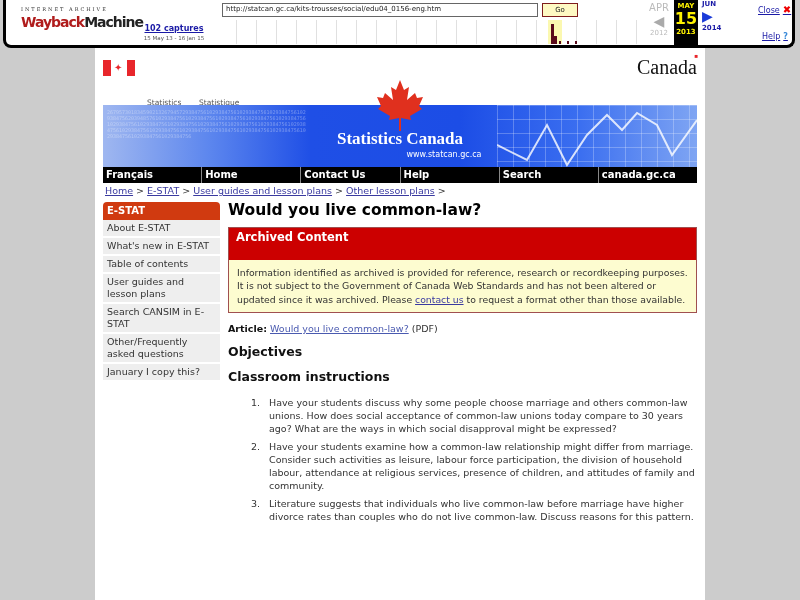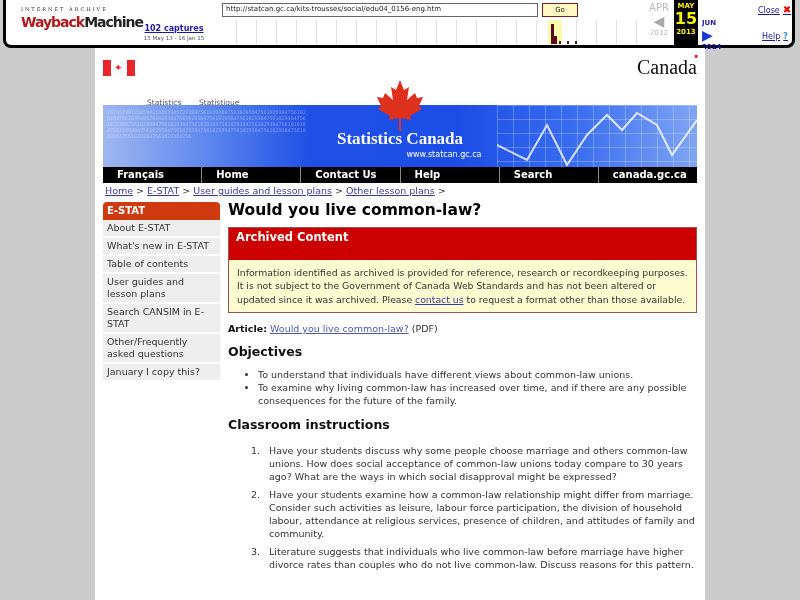--- a/index.html
+++ b/index.html
@@ -31,21 +31,21 @@
   .wb-nav { position: absolute; left: 640px; top: 0; height: 46px; }
   .wb-prev { position: absolute; left: 0; width: 26px; top: 0; text-align: center; }
   .wb-prev .m { font-size: 10px; color: #bbb; display:block; margin-top:2px;}
   .wb-prev .arr { font-size: 14px; color: #aaa; display:block; }
   .wb-prev .y { font-size: 7px; color: #bbb; display:block; }
   .wb-cur { position: absolute; left: 28px; width: 24px; top: 0; height: 46px; background: #000; text-align: center; }
   .wb-cur .m { font-size: 7px; color: #fff200; font-weight: bold; display:block; margin-top:2px; }
   .wb-cur .d { font-size: 16px; color: #fff200; font-weight: bold; display:block; line-height: 18px; }
   .wb-cur .y { font-size: 7px; color: #fff200; font-weight: bold; display:block; }
   .wb-next { position: absolute; left: 56px; width: 26px; top: 0; text-align: left; }
-  .wb-next .m { font-size: 7px; color: #1a1aa6; font-weight: bold; display:block; margin-top:19px;}
+  .wb-next .m { font-size: 7px; color: #1a1aa6; font-weight: bold; display:block; margin-top:0;}
   .wb-next .arr { font-size: 14px; color: #1a3ad8; display:block; }
   .wb-next .y { font-size: 7px; color: #1a1aa6; font-weight: bold; display:block; }
   .wb-close { position: absolute; left: 752px; top: 4px; font-size: 8px; color: #1a1aa6; text-decoration: underline; }
   .wb-close .x { color: #e00; font-weight: bold; text-decoration: none; margin-left: 3px; font-size: 10px; }
   .wb-help { position: absolute; left: 756px; top: 32px; font-size: 8px; color: #1a1aa6; text-decoration: underline; }
   .wb-help .q { color: #3a8ad8; text-decoration: none; margin-left: 3px; font-weight: bold; }
 
   
   .page { position: absolute; left: 95px; top: 48px; width: 610px; height: 552px; background: #fff; }
   .fip { position: absolute; left: 8px; top: 10px; height: 20px; }
@@ -65,21 +65,21 @@
   }
   .banner .digits { position: absolute; left: 4px; top: 4px; width: 200px; font-family: "DejaVu Sans Mono", monospace; font-size: 5px; line-height: 6px; color: rgba(255,255,255,0.35); word-break: break-all; }
   .banner .grid { position: absolute; right: 0; top: 0; width: 200px; height: 62px;
     background-image: linear-gradient(rgba(255,255,255,0.25) 1px, transparent 1px), linear-gradient(90deg, rgba(255,255,255,0.25) 1px, transparent 1px);
     background-size: 16px 14px; }
   .banner .title { position: absolute; left: 0; width: 594px; top: 24px; text-align: center; font-family: "Liberation Serif", serif; font-weight: bold; font-size: 17px; color: #fff; }
   .banner .url { position: absolute; left: 0; width: 682px; top: 45px; text-align: center; font-size: 8px; color: #fff; }
   .banner svg { position: absolute; right: 0; top: 0; }
 
   .menubar { position: absolute; left: 8px; top: 119px; width: 594px; height: 16px; background: #000; display: flex; }
-  .menubar a { flex: 1; color: #fff; font-size: 10px; font-weight: bold; padding-left: 3px; line-height: 16px; border-right: 1px solid #888; text-decoration: none; white-space: nowrap; margin-left: 11px; }
+  .menubar a { flex: 1; color: #fff; font-size: 10px; font-weight: bold; padding-left: 3px; line-height: 16px; border-right: 1px solid #888; text-decoration: none; white-space: nowrap; }
   .menubar a:last-child { border-right: none; }
   .crumbs { position: absolute; left: 10px; top: 137px; font-size: 9.5px; color: #333; white-space: nowrap; }
   .crumbs a { color: #3a3aa0; text-decoration: underline; }
 
   .sidebar { position: absolute; left: 8px; top: 154px; width: 117px; }
   .sidebar .head { background: #d03a10; color: #fff; font-weight: bold; font-size: 10px; padding: 3px 4px; border-radius: 4px 4px 0 0; height: 18px; }
   .sidebar .item { background: #eeeeee; border-bottom: 2px solid #fff; font-size: 9.5px; color: #333; padding: 2px 4px; line-height: 12px; }
 
   .main { position: absolute; left: 133px; top: 153px; width: 472px; }
   .main h1 { font-size: 15.5px; font-weight: bold; color: #000; }
@@ -225,24 +225,20 @@
     <div class="archive">
       <div class="ah">Archived Content</div>
       <div class="ab"><span>Information identified as archived is provided for reference, research or recordkeeping purposes. It is not subject to the Government of Canada Web Standards and has not been altered or updated since it was archived. Please </span><a>contact us</a><span> to request a format other than those available.</span></div>
     </div>
     <div class="article">
       <b>Article:</b>
       <a>Would you live common-law?</a>
       <span>(PDF)</span>
     </div>
     <div class="h2">Objectives</div>
-    <ul class="obj">
-      <li>To understand that individuals have different views about common-law unions.</li>
-      <li>To examine why living common-law has increased over time, and if there are any possible consequences for the future of the family.</li>
-    </ul>
     <div class="h2">Classroom instructions</div>
     <ol class="ci">
       <li>Have your students discuss why some people choose marriage and others common-law unions. How does social acceptance of common-law unions today compare to 30 years ago? What are the ways in which social disapproval might be expressed?</li>
       <li>Have your students examine how a common-law relationship might differ from marriage. Consider such activities as leisure, labour force participation, the division of household labour, attendance at religious services, presence of children, and attitudes of family and community.</li>
       <li>Literature suggests that individuals who live common-law before marriage have higher divorce rates than couples who do not live common-law. Discuss reasons for this pattern.</li>
     </ol>
   </div>
 </div>
 
 </body></html>

